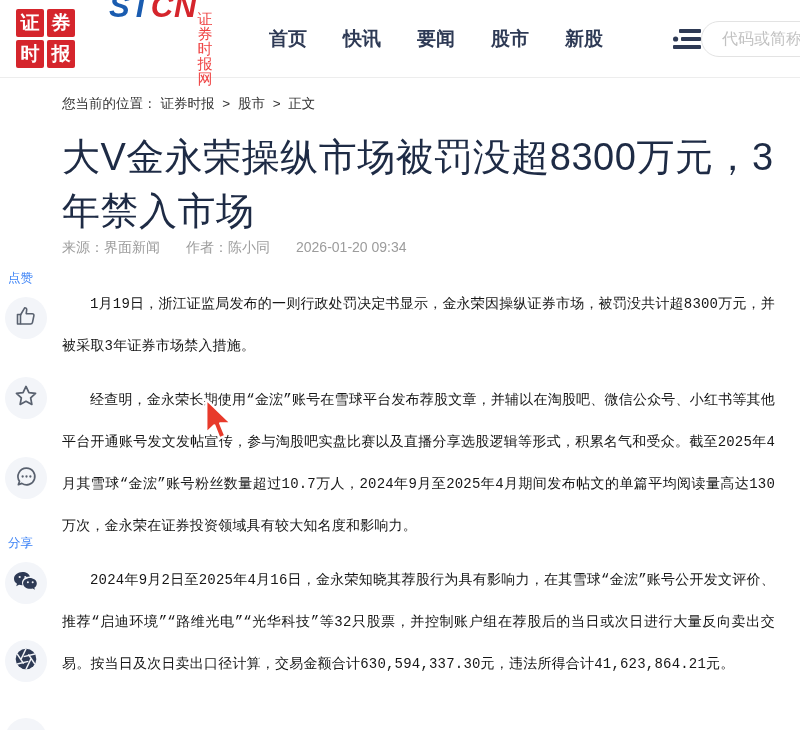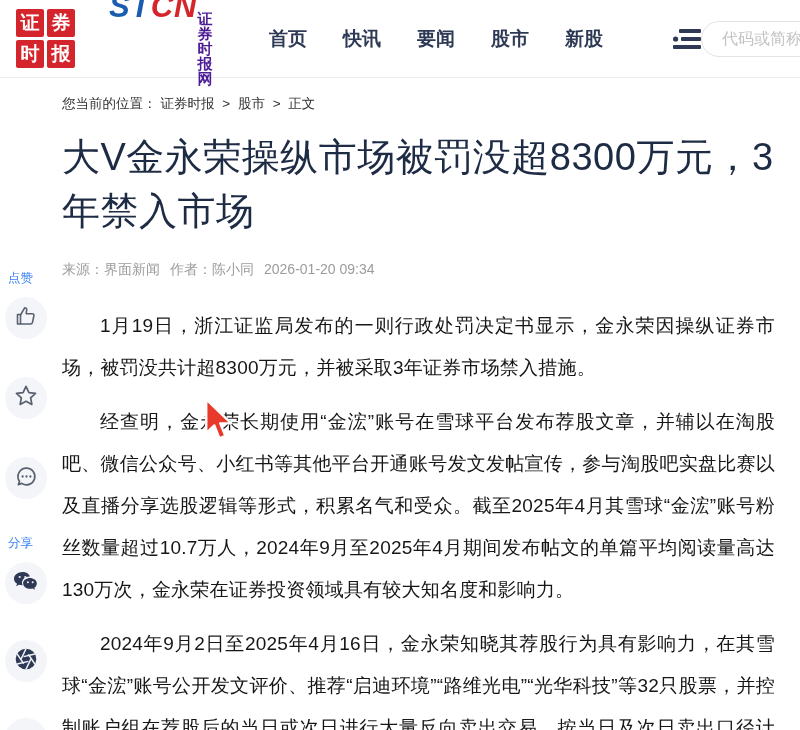--- a/index.html
+++ b/index.html
@@ -22,21 +22,21 @@
   .seal span {
     background:#d5252c; color:#fff; display:flex; align-items:center; justify-content:center;
     font-size:19px; font-weight:700; border-radius:2px;
     font-family:"DejaVu Serif","Liberation Serif",serif;
   }
   .header-divider { width:1px; height:48px; background:#e6e6e6; margin:0 16px 0 18px; }
   .stcn-logo { display:flex; flex-direction:row; line-height:1; }
   .stcn-word { font-size:31px; font-weight:800; letter-spacing:1px; font-style:italic; }
   .stcn-st { color:#1a5cb0; }
   .stcn-cn { color:#d5252c; }
-  .stcn-sub { color:#4c1d95; font-weight:700; font-size:15px; letter-spacing:2.5px; margin-top:20px; }
+  .stcn-sub { color:#ef4444; font-weight:400; font-size:15px; letter-spacing:2.5px; margin-top:20px; }
 
   .main-nav { display:flex; align-items:center; margin-left:54px; gap:36px;text-align:right; }
   .nav-item { font-size:19px; font-weight:700; color:#2e3a55; cursor:pointer; white-space:nowrap; }
   .menu-icon { margin-left:34px; cursor:pointer; display:flex; }
 
   .search-box {
     margin-left:auto; margin-right:-18px; width:190px; height:36px;
     border:1px solid #e3e3e3; border-radius:18px; display:flex; align-items:center;
     padding-left:20px; background:#fff;
   }
@@ -51,25 +51,25 @@
     margin:17px 0 0 62px; font-size:13.5px; color:#333;
   }
   .breadcrumb span { margin-right:4px; }
   .crumb-link { cursor:pointer; }
 
   
   .article { margin:18px 25px 0 62px; width:713px; }
   .article-title {
     font-size:38px; font-weight:400; color:#1e2b45; line-height:1.42; letter-spacing:0.5px;
   }
-  .article-meta { margin-top:22px; font-size:14px; color:#9c9c9c; display:flex; gap:10px; }
+  .article-meta { font-size:14px; color:#9c9c9c; display:flex; gap:26px; }
   .article-body { margin-top:26px; }
   .article-body p {
-    font-size:19px; line-height:42px; color:#161616;
-    text-align:justify; text-indent:2em; margin-bottom:12px; letter-spacing:0.2px;
+    font-size:14px; line-height:42px; color:#161616;
+    text-align:justify; text-indent:2em; margin-bottom:12px; letter-spacing:0.2px;font-family:Liberation Mono, monospace;
   }
 
   
   .side-rail { position:absolute; left:4px; top:270px; width:48px; }
   .rail-label { font-size:12.5px; color:#3b82f6; margin:0 0 10px 4px; }
   .rail-label.share { margin-top:10px; }
   .rail-btn {
     width:42px; height:42px; border-radius:50%; background:#f3f5f9;
     display:flex; align-items:center; justify-content:center;
     margin:0 0 38px 1px; cursor:pointer;

